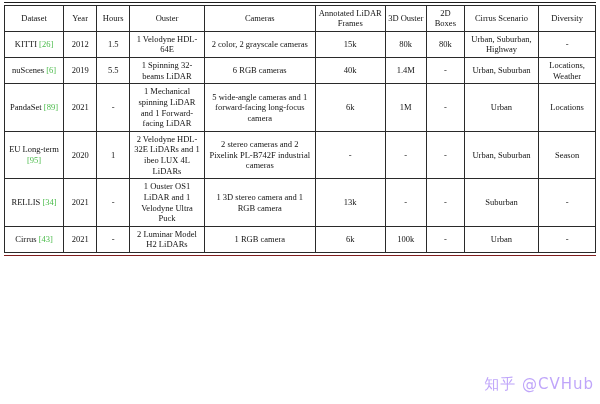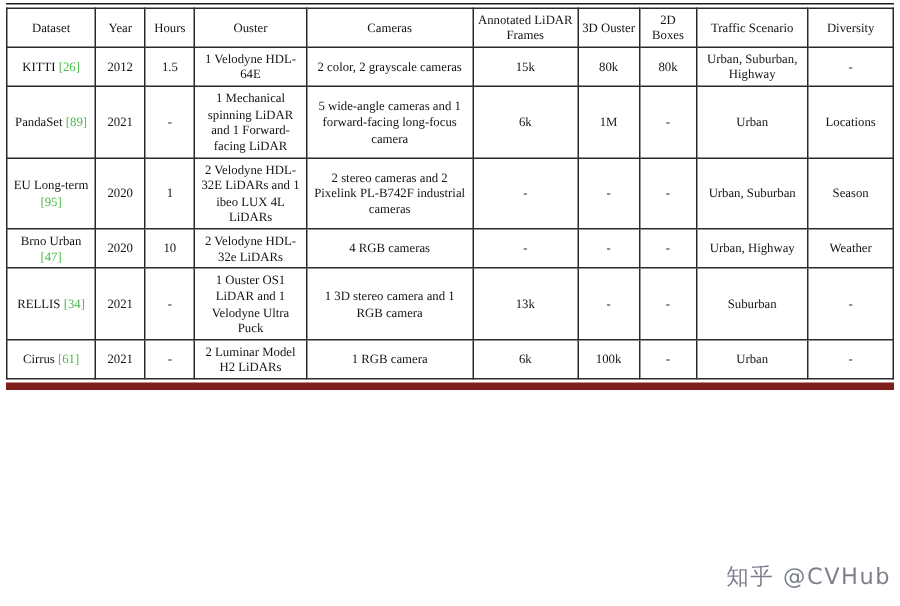--- a/index.html
+++ b/index.html
@@ -3,21 +3,21 @@
 <meta charset="utf-8">
 <style>
   html,body{margin:0;padding:0;}
   body{
     width:600px;height:404px;overflow:hidden;background:#ffffff;
     font-family:"Liberation Serif", serif;color:#141414;position:relative;
   }
   .table-wrap{
     margin:2px 4px 0 4px;
     border-top:1px solid #1c1c1c;
-    border-bottom:5px solid #7f1d1d;
+    border-bottom:1px solid #7f1d1d;
     padding:1.5px 0;
     font-family:Liberation Serif, serif;
   }
   table{
     width:100%;
     border-collapse:collapse;
     table-layout:fixed;
     font-size:8.5px;
     border-top:1px solid #1c1c1c;
     border-bottom:1px solid #1c1c1c;
@@ -40,21 +40,21 @@
   col.c-b3d{width:7%;}
   col.c-b2d{width:6.4%;}
   col.c-scenario{width:12.6%;}
   col.c-diversity{width:9.6%;}
   .cite{color:#49bb49;cursor:pointer;}
   .watermark{
     position:absolute;
     right:6px;
     bottom:10px;
     font-size:15px;
-    color:#0f172a;
+    color:#8b5cf6;
     opacity:0.55;
     letter-spacing:1px;
     pointer-events:none;
     white-space:nowrap;
     font-family:"DejaVu Sans", sans-serif;
   }
 </style>
 </head>
 <body>
 
@@ -75,36 +75,48 @@
     <thead>
       <tr>
           <th>Dataset</th>
           <th>Year</th>
           <th>Hours</th>
           <th>Ouster</th>
           <th>Cameras</th>
           <th>Annotated LiDAR Frames</th>
           <th>3D Ouster</th>
           <th>2D Boxes</th>
-          <th>Traffic Scenario</th>
+          <th>Cirrus Scenario</th>
           <th>Diversity</th>
         </tr>
     </thead>
     <tbody>
         <tr>
           <td><span>KITTI</span> <span class="cite">[26]</span></td>
           <td>2012</td>
           <td>1.5</td>
           <td>1 Velodyne HDL-64E</td>
           <td>2 color, 2 grayscale cameras</td>
           <td>15k</td>
           <td>80k</td>
           <td>80k</td>
           <td>Urban, Suburban, Highway</td>
           <td>-</td>
+        </tr>
+        <tr>
+          <td><span>nuScenes</span> <span class="cite">[6]</span></td>
+          <td>2019</td>
+          <td>5.5</td>
+          <td>1 Spinning 32-beams LiDAR</td>
+          <td>6 RGB cameras</td>
+          <td>40k</td>
+          <td>1.4M</td>
+          <td>-</td>
+          <td>Urban, Suburban</td>
+          <td>Locations, Weather</td>
         </tr>
         <tr>
           <td><span>PandaSet</span> <span class="cite">[89]</span></td>
           <td>2021</td>
           <td>-</td>
           <td>1 Mechanical spinning LiDAR and 1 Forward-facing LiDAR</td>
           <td>5 wide-angle cameras and 1 forward-facing long-focus camera</td>
           <td>6k</td>
           <td>1M</td>
           <td>-</td>
@@ -117,45 +129,33 @@
           <td>1</td>
           <td>2 Velodyne HDL-32E LiDARs and 1 ibeo LUX 4L LiDARs</td>
           <td>2 stereo cameras and 2 Pixelink PL-B742F industrial cameras</td>
           <td>-</td>
           <td>-</td>
           <td>-</td>
           <td>Urban, Suburban</td>
           <td>Season</td>
         </tr>
         <tr>
-          <td><span>Brno Urban</span> <span class="cite">[47]</span></td>
-          <td>2020</td>
-          <td>10</td>
-          <td>2 Velodyne HDL-32e LiDARs</td>
-          <td>4 RGB cameras</td>
-          <td>-</td>
-          <td>-</td>
-          <td>-</td>
-          <td>Urban, Highway</td>
-          <td>Weather</td>
-        </tr>
-        <tr>
           <td><span>RELLIS</span> <span class="cite">[34]</span></td>
           <td>2021</td>
           <td>-</td>
           <td>1 Ouster OS1 LiDAR and 1 Velodyne Ultra Puck</td>
           <td>1 3D stereo camera and 1 RGB camera</td>
           <td>13k</td>
           <td>-</td>
           <td>-</td>
           <td>Suburban</td>
           <td>-</td>
         </tr>
         <tr>
-          <td><span>Cirrus</span> <span class="cite">[61]</span></td>
+          <td><span>Cirrus</span> <span class="cite">[43]</span></td>
           <td>2021</td>
           <td>-</td>
           <td>2 Luminar Model H2 LiDARs</td>
           <td>1 RGB camera</td>
           <td>6k</td>
           <td>100k</td>
           <td>-</td>
           <td>Urban</td>
           <td>-</td>
         </tr>

